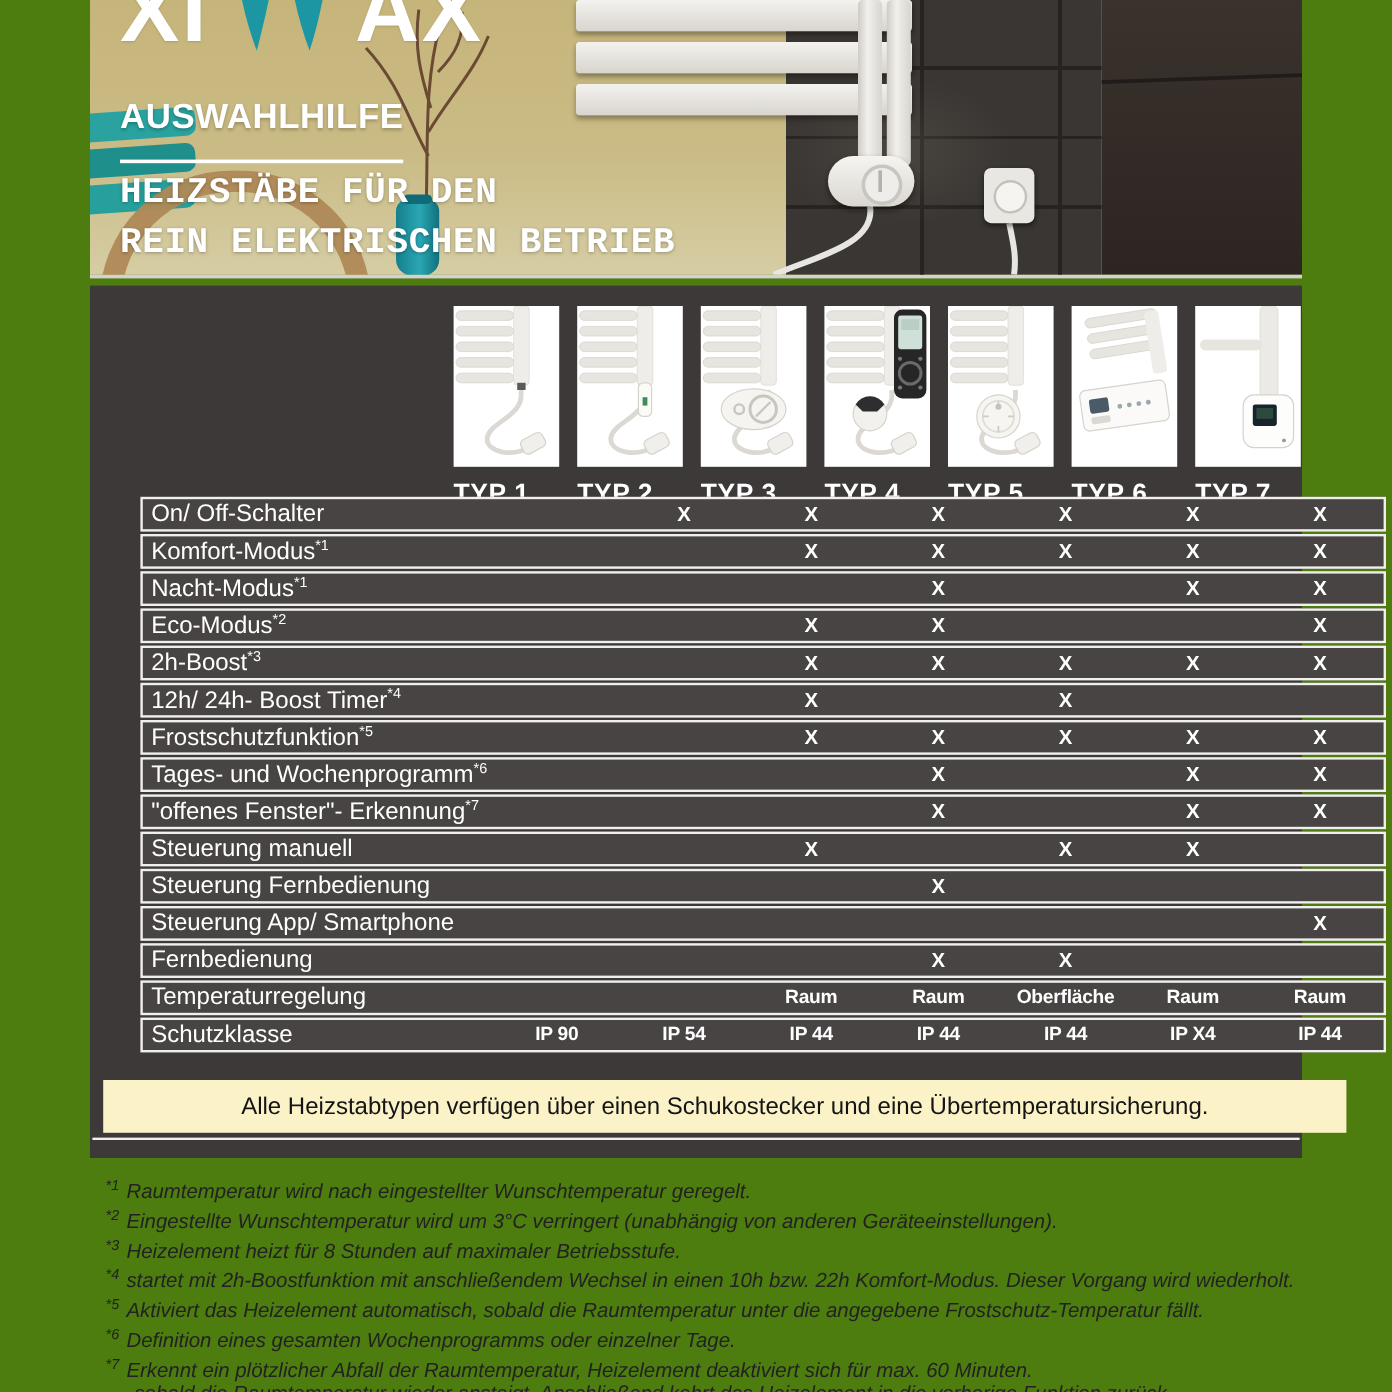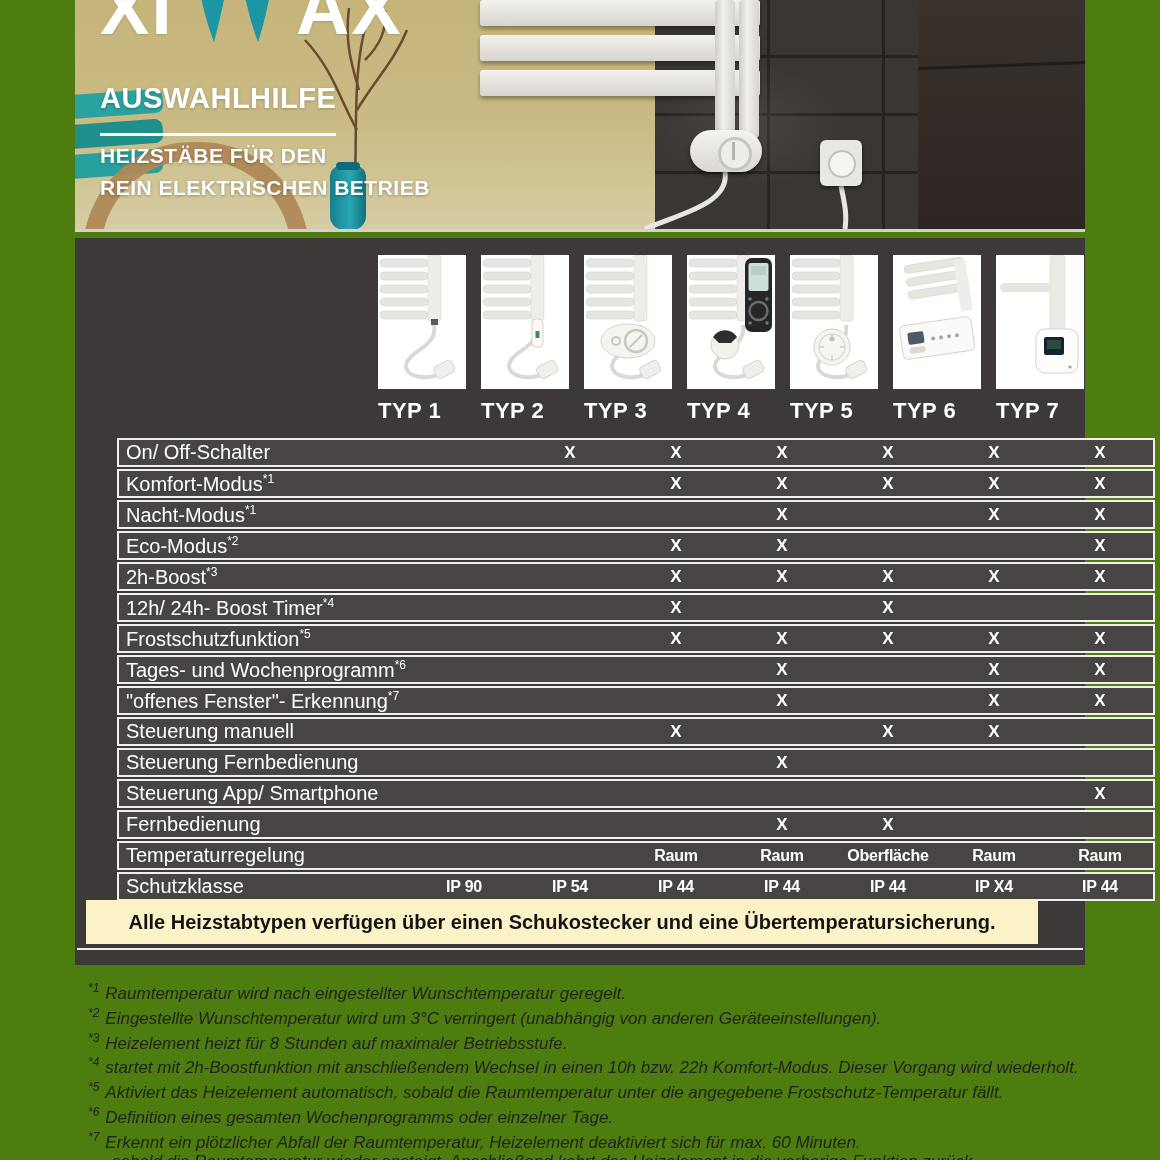--- a/index.html
+++ b/index.html
@@ -47,41 +47,41 @@
   .branches{position:absolute;left:170px;top:0;}
   .hero-cables{position:absolute;left:0;top:0;}
   .logo{position:absolute;left:25px;top:-30px;display:flex;align-items:flex-end;z-index:6;
         color:#fff;font-weight:bold;font-size:74px;line-height:1;letter-spacing:2px;
         text-shadow:0 1px 2px rgba(0,0,0,.15);}
   .logo span{margin-right:16px;}
   .logo-m{margin:0 14px 2px 0;}
   .hero-text{position:absolute;left:25px;top:82px;z-index:6;color:#fff;}
   .kicker{display:inline-block;font-size:29px;font-weight:bold;letter-spacing:.5px;
         border-bottom:3px solid #fff;padding-bottom:18px;text-shadow:0 1px 3px rgba(0,0,0,.25);}
-  .hero-h1{font-size:21px;font-weight:bold;letter-spacing:.5px;margin-top:8px;
-        text-shadow:0 1px 3px rgba(0,0,0,.3);}
+  .hero-h1{font-size:30px;font-weight:bold;letter-spacing:.5px;margin-top:8px;
+        text-shadow:0 1px 3px rgba(0,0,0,.3);font-family:Liberation Mono, monospace;}
 
   
   .panel{position:absolute;left:75px;top:238px;width:1010px;height:727px;background:#3c3938;}
   .thumbs{position:absolute;left:303px;top:17px;width:706px;display:grid;
         grid-template-columns:repeat(7,88px);column-gap:15px;}
   .thumb{width:88px;height:134px;background:#fff;overflow:hidden;}
   .col-labels{position:absolute;left:303px;top:160px;width:706px;display:grid;
         grid-template-columns:repeat(7,88px);column-gap:15px;}
   .col-label{color:#fff;font-weight:bold;font-size:22px;letter-spacing:.5px;}
-  .rows{position:absolute;left:2px;top:200px;width:1038px;padding-left:40px;}
+  .rows{position:absolute;left:2px;top:176px;width:1038px;padding-left:40px;}
   .row{box-sizing:border-box;height:29px;margin-bottom:2px;border:2px solid #f1efec;background:#474443;
         display:grid;grid-template-columns:292px repeat(7,1fr);align-items:center;}
   .row-label{color:#fff;font-size:20px;padding-left:7px;white-space:nowrap;overflow:hidden;}
   .row-label sup{font-size:12px;}
   .cell{color:#fff;font-weight:bold;font-size:17px;text-align:center;}
   .cell.small{font-size:16px;letter-spacing:-0.2px;}
-  .banner{position:absolute;left:11px;top:662px;width:952px;height:44px;background:#fbf2c8;
+  .banner{position:absolute;left:11px;top:662px;width:1036px;height:44px;background:#fbf2c8;
         display:flex;align-items:center;justify-content:center;
-        color:#141414;font-weight:bold;font-size:20px;}
+        color:#141414;font-weight:normal;font-size:20px;}
   .panel-rule{position:absolute;left:2px;top:710px;width:1006px;height:2px;background:#f1efec;}
 
   
   .footnotes{position:absolute;left:88px;top:978px;width:1000px;color:#222;
         font-style:italic;font-size:17px;}
   .fn{height:24.8px;line-height:20px;white-space:nowrap;}
   .fn sup{font-size:12px;font-style:italic;margin-right:6px;}
   .fn.cont{padding-left:24px;}
 </style>
 </head>

